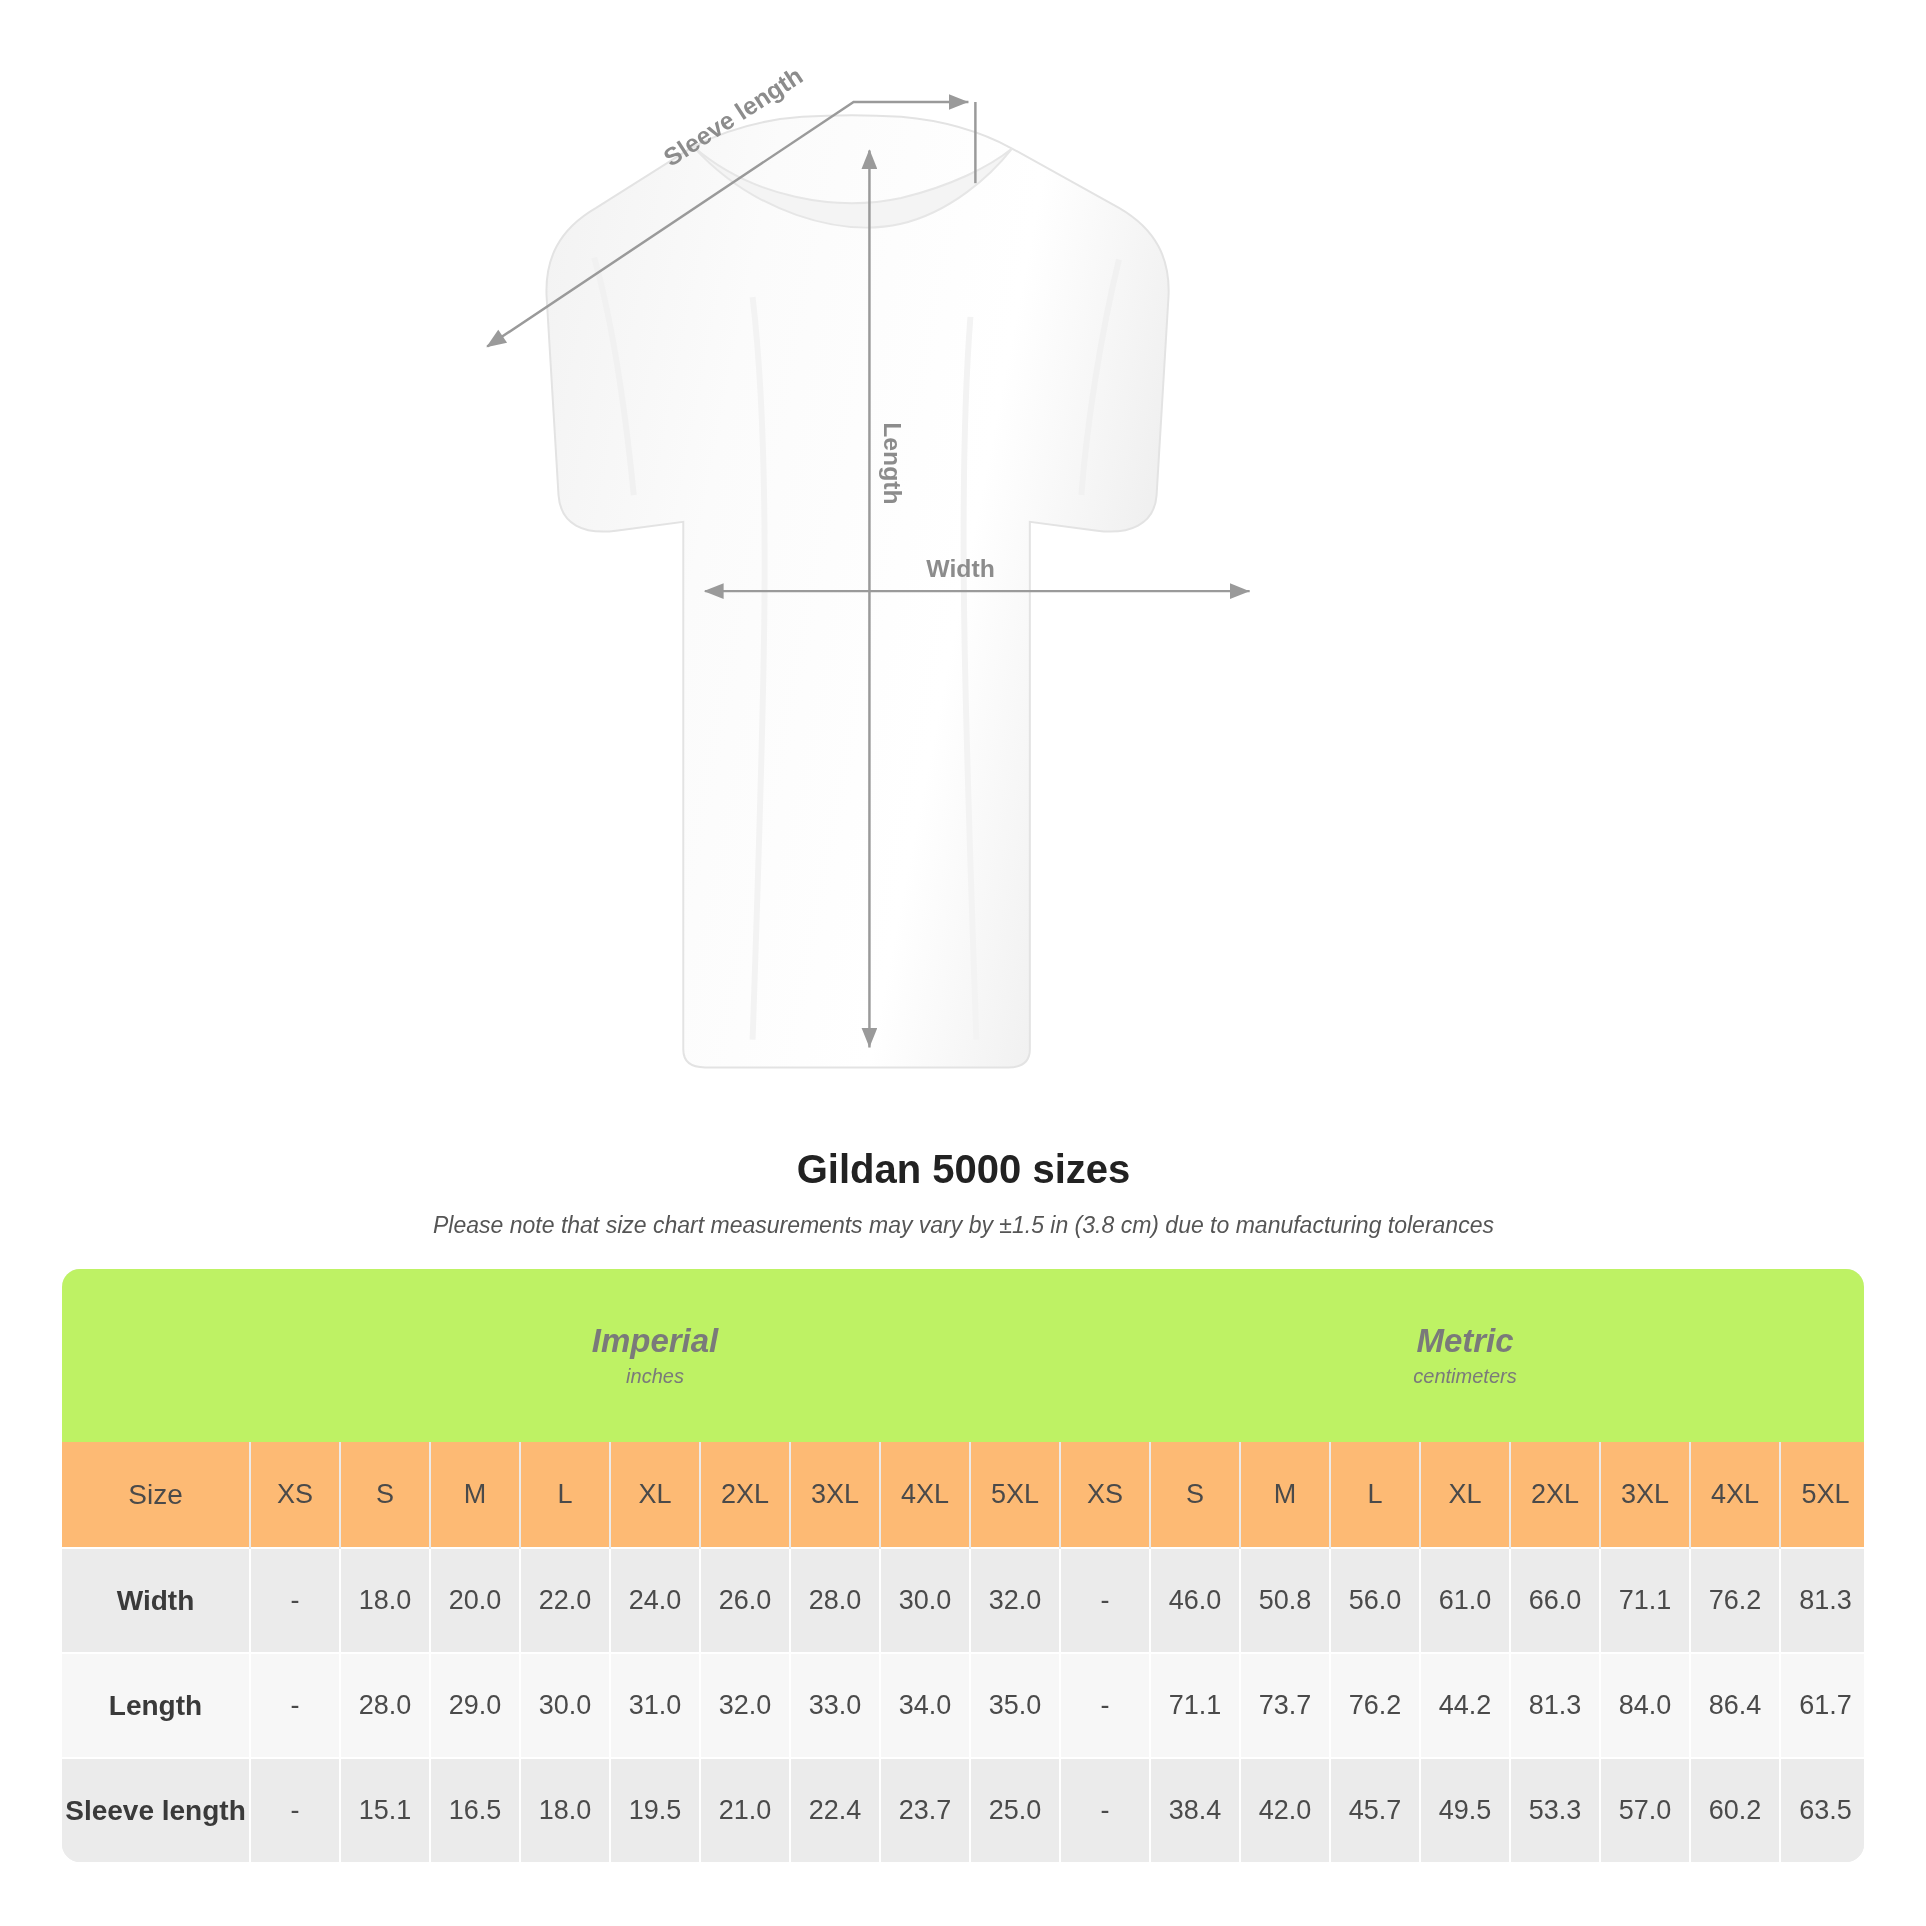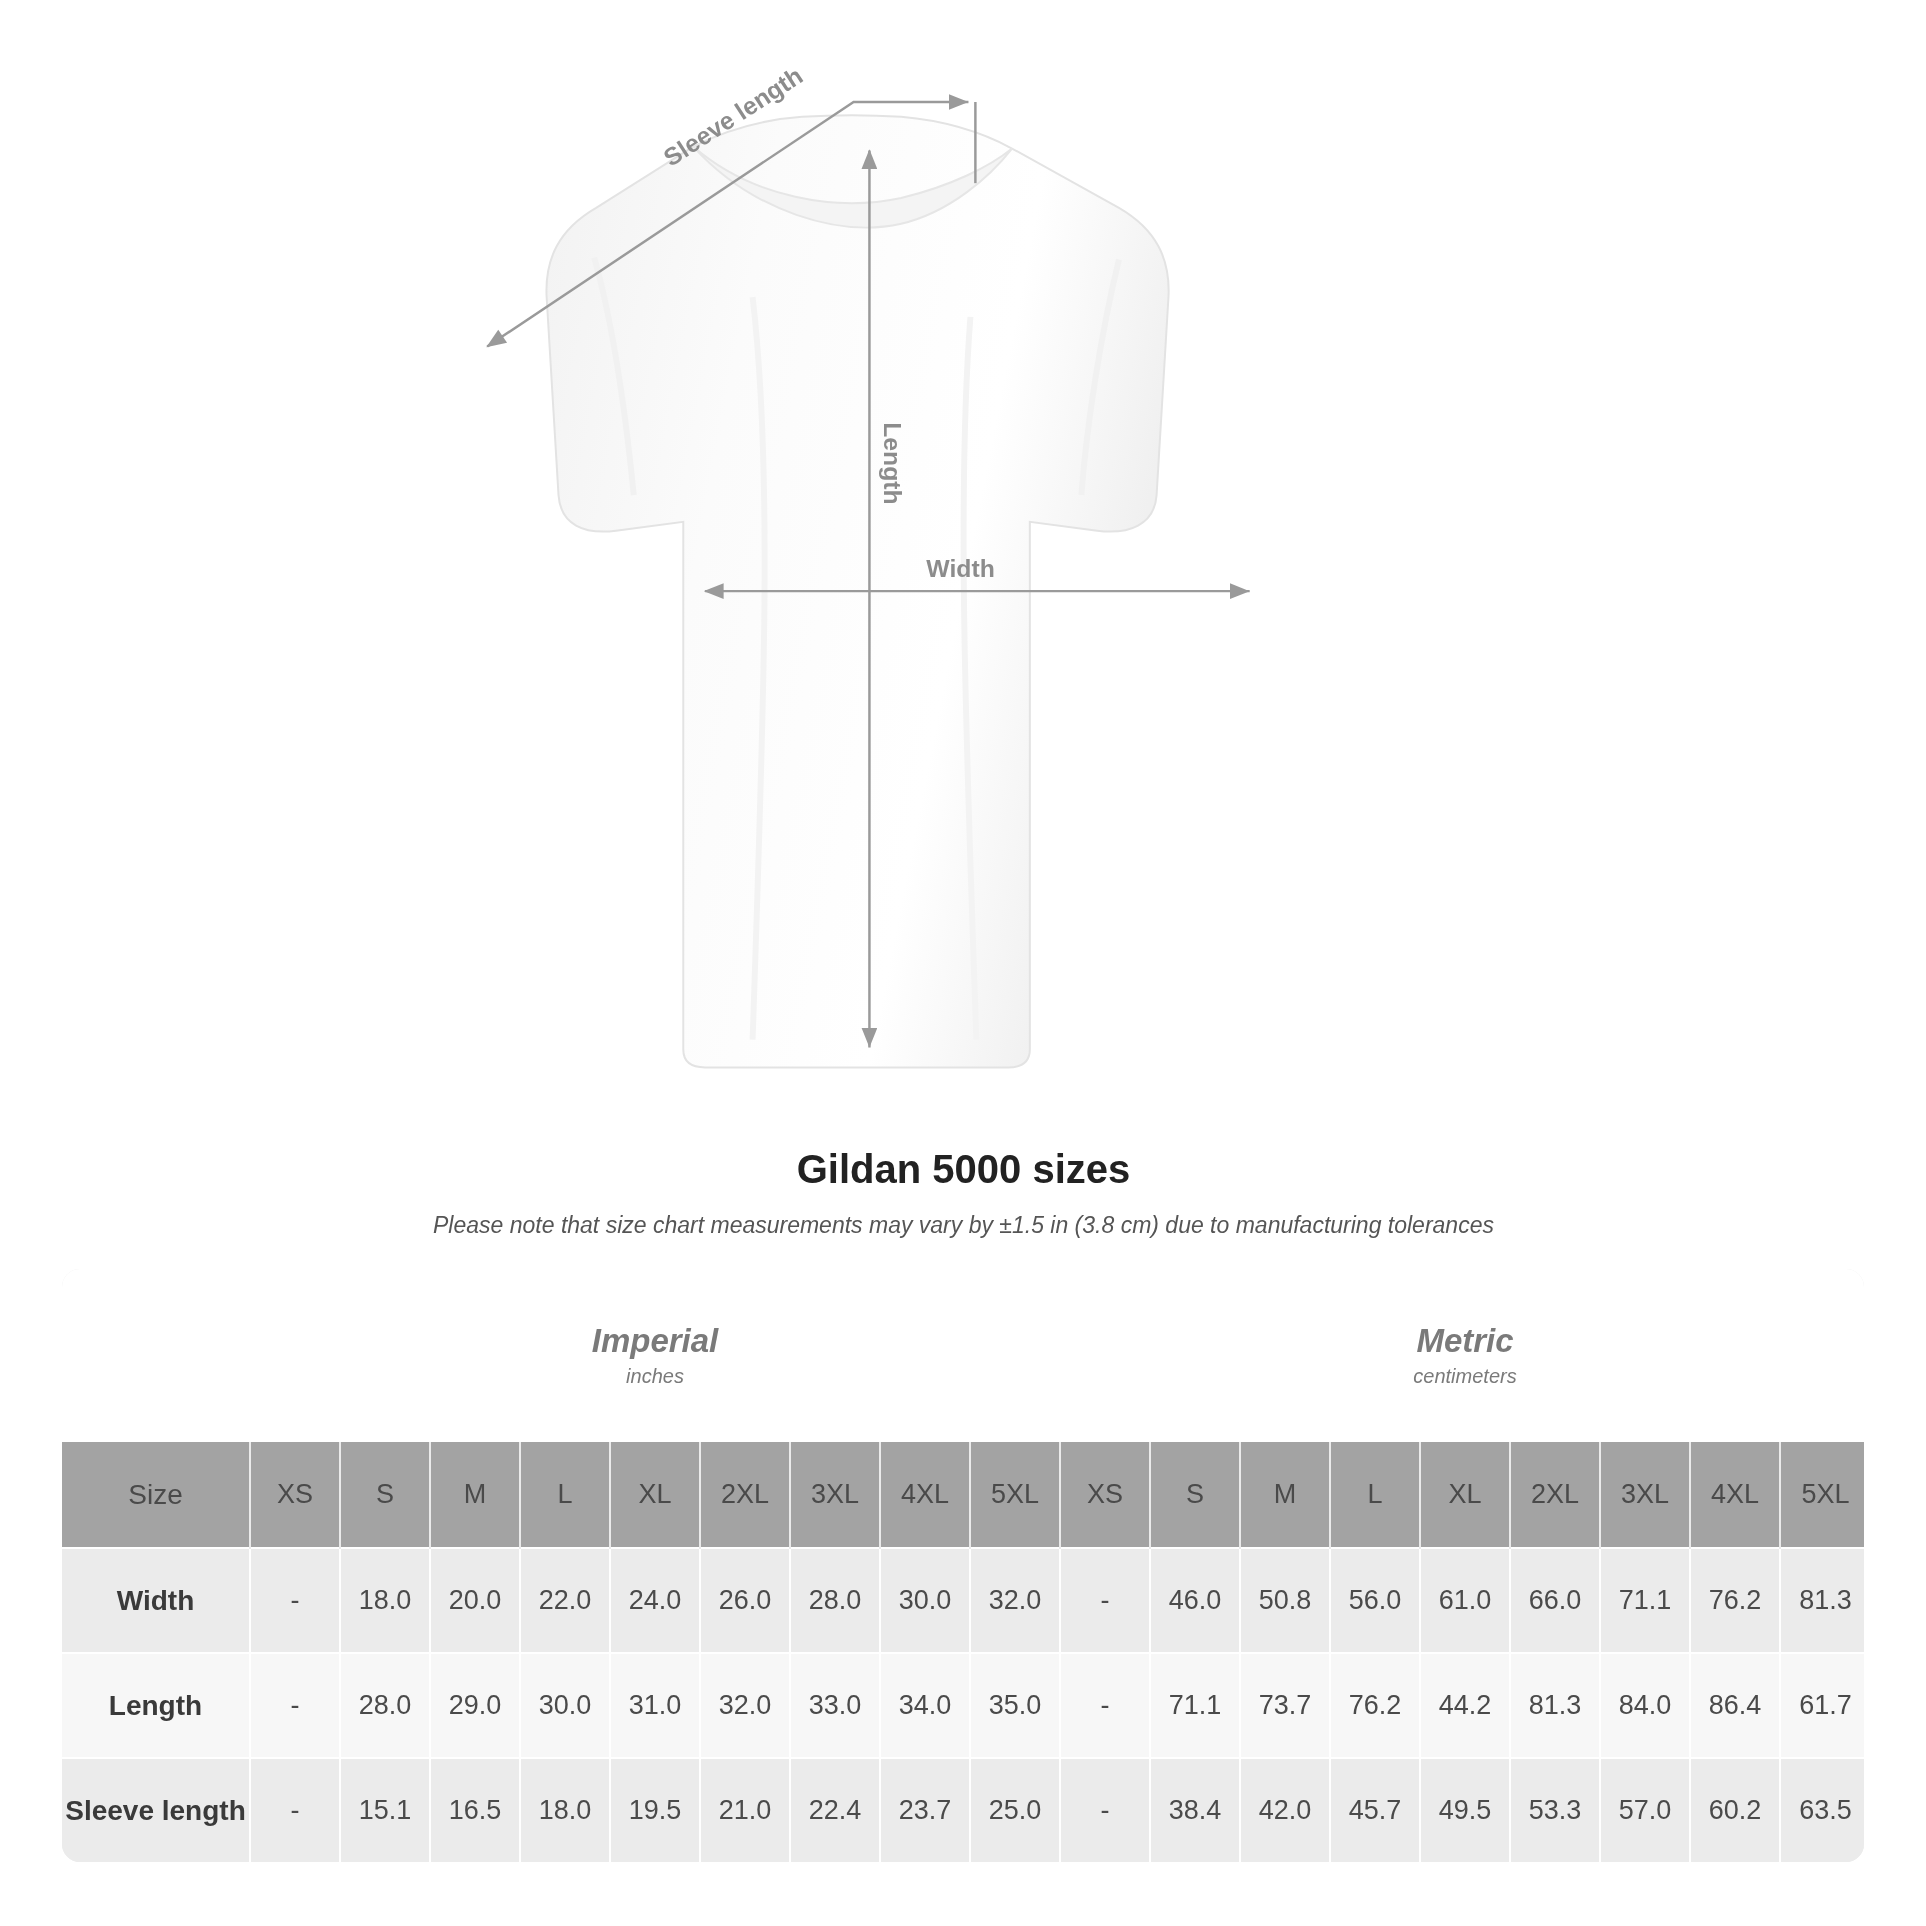--- a/index.html
+++ b/index.html
@@ -62,41 +62,41 @@
     width: 100%;
     table-layout: fixed;
   }
   table.size-table td, table.size-table th {
     text-align: center;
     vertical-align: middle;
     font-weight: normal;
   }
   
   .unit-row td {
-    background: #ffffff;
+    background: #bef264;
     padding: 26px 0 26px 0;
     height: 121px;
   }
   .unit-name {
     font-size: 33px;
     font-style: italic;
     font-weight: bold;
     color: #7a7a7a;
     line-height: 1.25;
   }
   .unit-sub {
     font-size: 20px;
     font-style: italic;
     color: #7a7a7a;
     line-height: 1.5;
   }
 
   
   .size-row td {
-    background: #a3a3a3;
+    background: #fdba74;
     height: 103px;
     font-size: 27px;
     font-weight: bold;
     color: #4a4a4a;
     border-right: 2px solid #ebebeb;
   }
   .size-row td:last-child { border-right: none; }
   .size-row td.rowlabel {
     font-size: 28px;
   }

